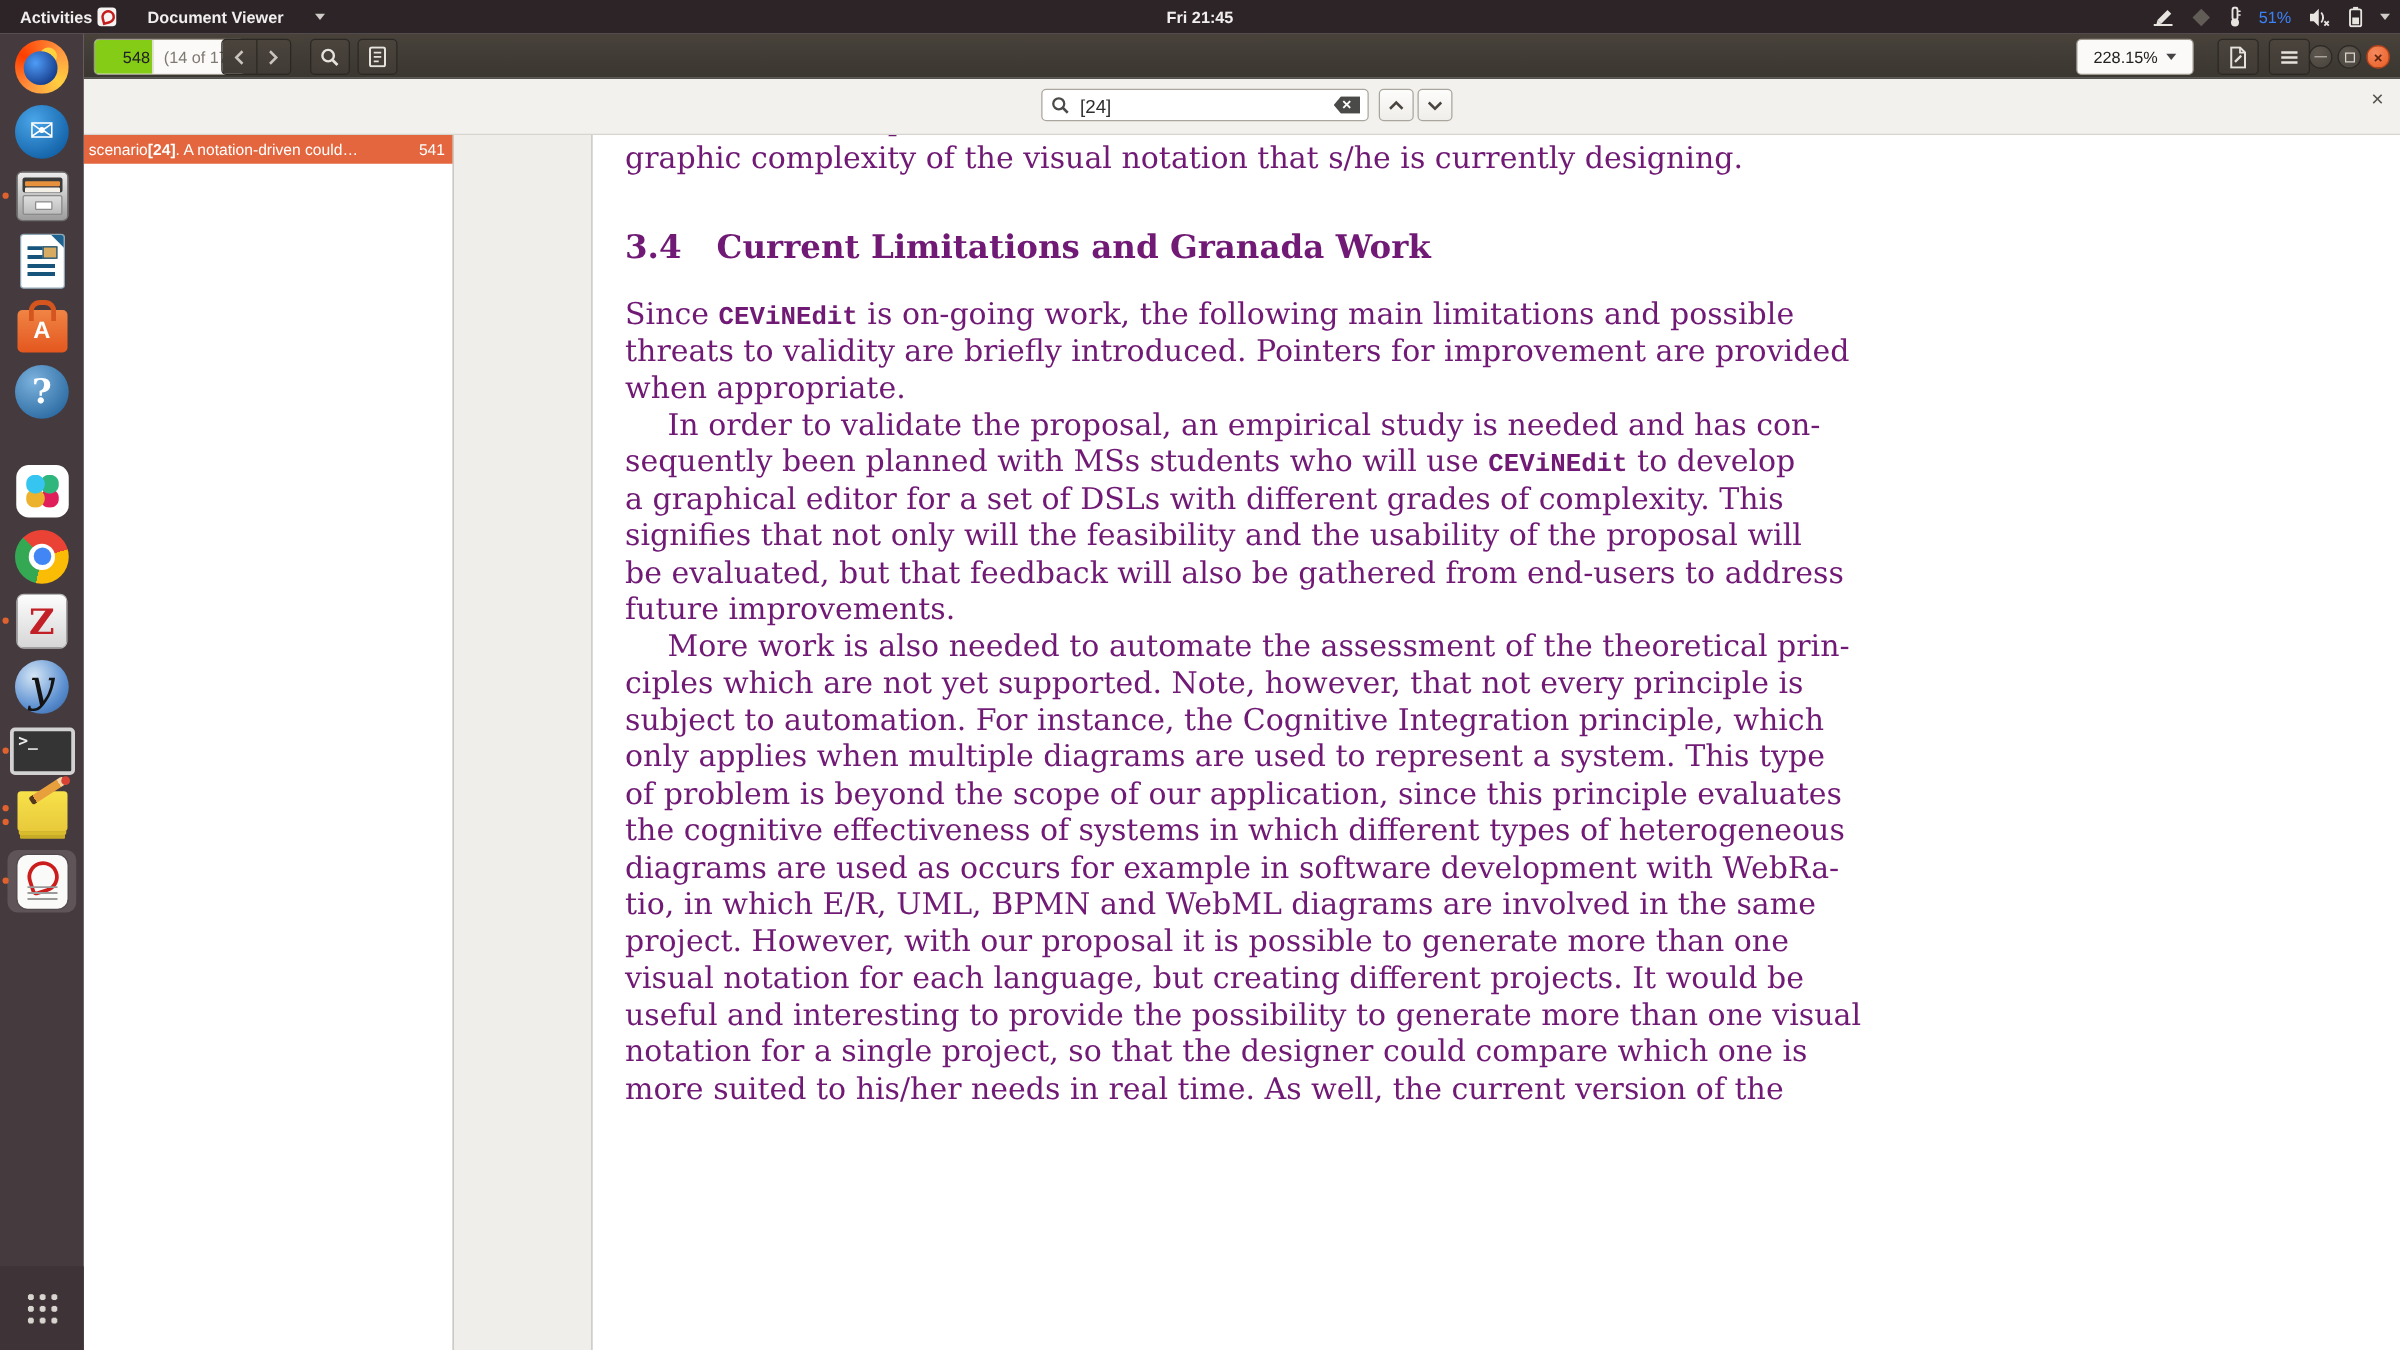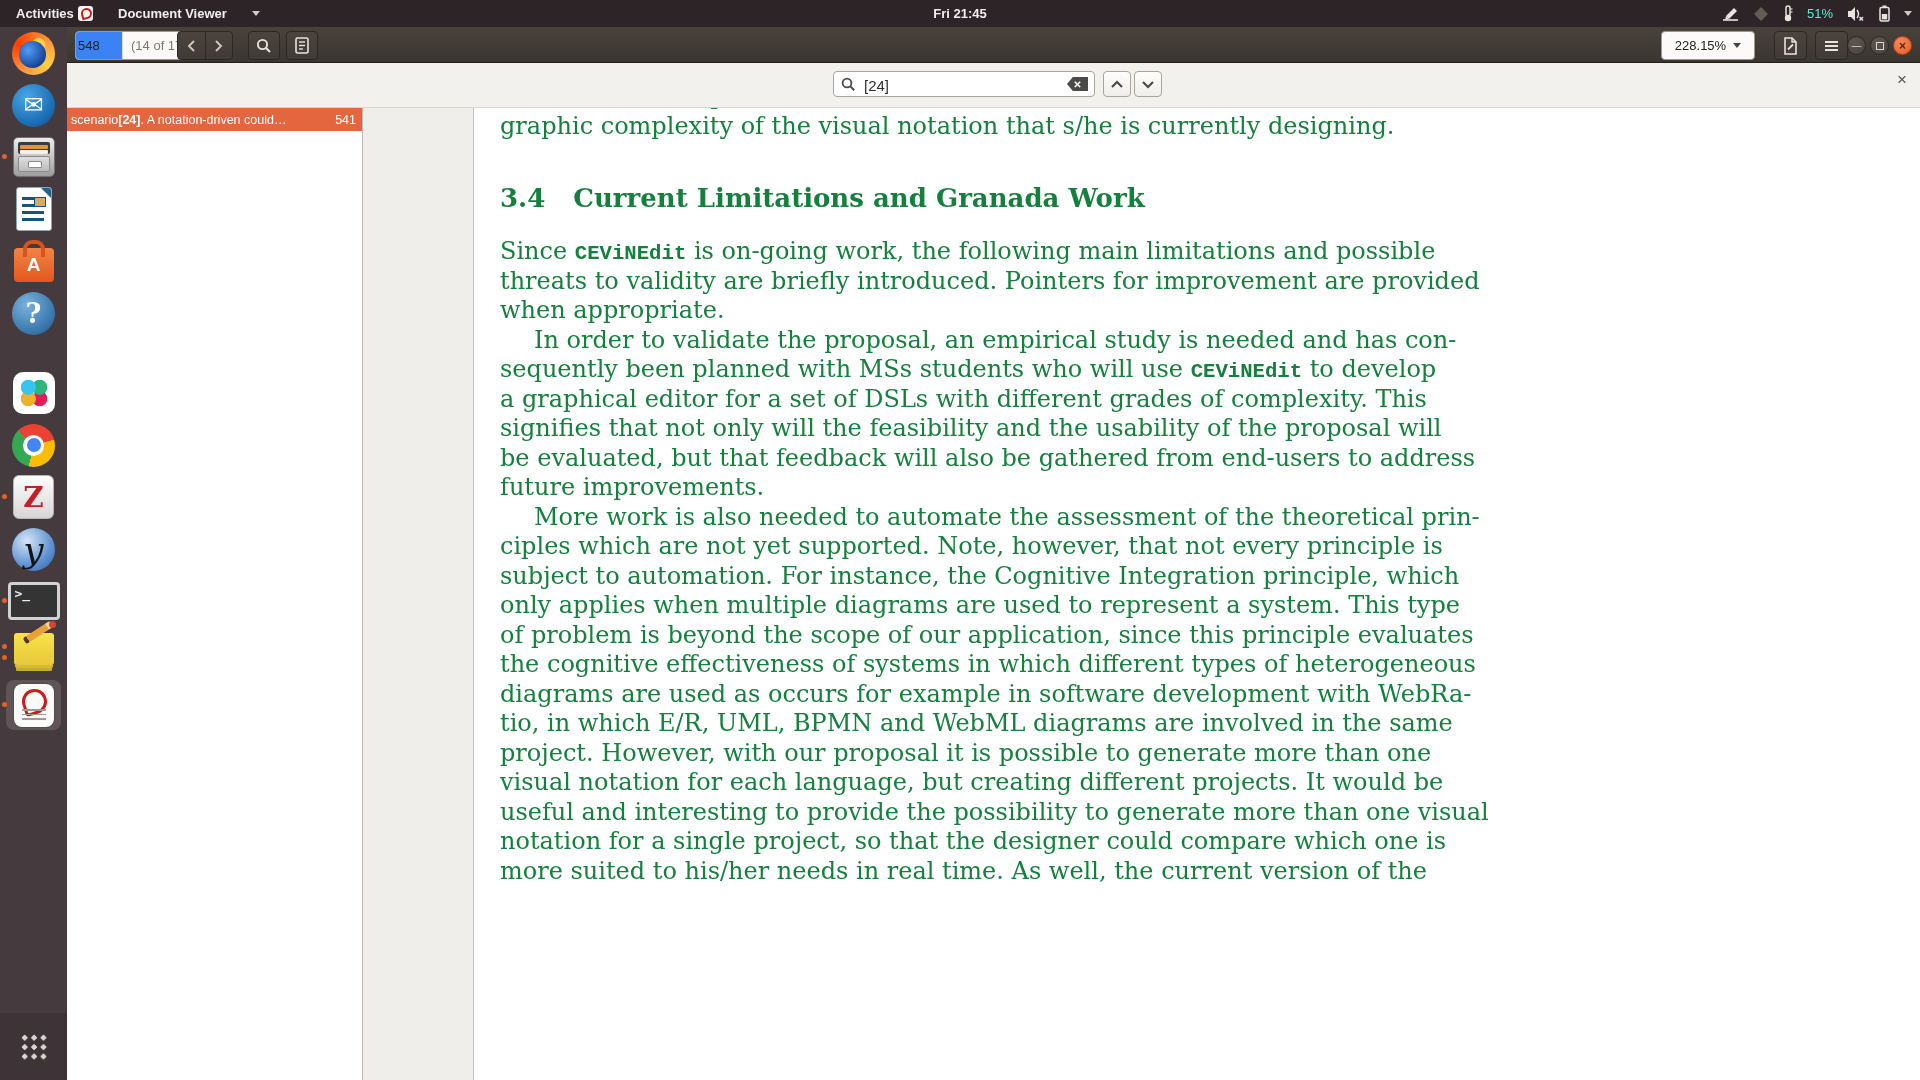--- a/index.html
+++ b/index.html
@@ -9,27 +9,27 @@
   
   .topbar{position:absolute;left:0;top:0;width:1920px;height:27px;background:#2d2428;color:#f1efed;font-size:13px;z-index:50;}
   .topbar .activities{position:absolute;left:10px;top:0;height:31px;line-height:27px;padding:0 6px;font-weight:700;}
   .appmenu{position:absolute;left:78px;top:0;height:27px;display:flex;align-items:center;gap:25px;font-weight:700;}
   .mini-ev{width:15px;height:15px;background:#f5f4f2;border-radius:3px;position:relative;}
   .mini-ev::before{content:"";position:absolute;left:3px;top:2px;width:7px;height:7px;border:2px solid #c41d1d;border-radius:50% 50% 50% 0;transform:rotate(-15deg);}
   .caret-down{width:0;height:0;border-left:4px solid transparent;border-right:4px solid transparent;border-top:5px solid #cfcbc6;display:inline-block;}
   .clock{position:absolute;left:0;width:1920px;top:0;height:27px;line-height:27px;text-align:center;font-weight:700;}
   .sysicons{position:absolute;right:8px;top:0;height:27px;display:flex;align-items:center;gap:14px;z-index:2;}
   .sysicons svg{display:block;}
-  .battery-pct{font-size:13px;color:#5eead4;}
+  .battery-pct{font-size:13px;color:#3b82f6;}
 
   
   .headerbar{position:absolute;left:67px;top:27px;width:1853px;height:35px;background:linear-gradient(#48423b,#3a3630);border-bottom:1px solid #211e1b;z-index:40;}
   .hb-btn{position:absolute;top:4px;height:27px;background:linear-gradient(#4a443d,#403b34);border:1px solid #2b2823;border-radius:4px;display:flex;align-items:center;justify-content:center;}
   .page-capsule{position:absolute;left:8px;top:4px;height:27px;background:#fbfaf9;border:1px solid #9d998f;border-radius:4px;display:flex;align-items:stretch;overflow:hidden;}
-  .page-capsule input{width:42px;border:none;outline:none;background:#3b82f6;text-align:left;font-size:13px;color:#222;font-family:"Liberation Sans",sans-serif;}
+  .page-capsule input{width:42px;border:none;outline:none;background:#84cc16;text-align:right;font-size:13px;color:#222;font-family:"Liberation Sans",sans-serif;}
   .page-of{display:flex;align-items:center;padding:0 8px;color:#7e7a72;font-size:13px;border-left:1px solid #dddad4;background:#fbfaf9;}
   .navpair{left:110px;width:54px;padding:0;}
   .navpair .half{width:27px;height:100%;display:flex;align-items:center;justify-content:center;}
   .navpair .half + .half{border-left:1px solid #2b2823;}
   .title-wrap{position:absolute;left:0;top:3px;width:1853px;text-align:center;pointer-events:none;}
   .doc-title{font-size:14px;font-weight:700;color:#f4f2ef;line-height:16px;}
   .doc-subtitle{font-size:11px;color:#a49f96;line-height:13px;}
   .zoom-capsule{position:absolute;left:1594px;top:4px;width:92px;height:27px;background:#fbfaf9;border:1px solid #9d998f;border-radius:4px;display:flex;align-items:center;justify-content:center;gap:7px;font-size:13px;color:#222;}
   .zoom-capsule .zcaret{width:0;height:0;border-left:4px solid transparent;border-right:4px solid transparent;border-top:5px solid #444;}
   .winbtns{position:absolute;right:8px;top:9px;display:flex;gap:4px;align-items:center;}
@@ -87,21 +87,21 @@
 
   
   .sidebar{position:absolute;left:67px;top:107px;width:295px;height:973px;background:#fff;border-right:1px solid #bdbab4;z-index:10;}
   .result-row{position:absolute;left:0;top:1px;width:295px;height:23px;display:flex;align-items:center;color:#fff;font-size:12.5px;padding:0 6px 0 4px;box-sizing:border-box;white-space:nowrap;overflow:hidden;}
   .result-row .match{font-weight:700;}
   .result-row .pageno{margin-left:auto;}
   .gutter{position:absolute;left:363px;top:107px;width:110px;height:973px;background:#efeeeb;border-right:1px solid #c6c3bd;z-index:5;}
   .page{position:absolute;left:474px;top:107px;width:1446px;height:973px;background:#fff;z-index:1;}
 
   
-  .doc{position:absolute;left:500px;top:82px;width:864px;height:800px;z-index:2;font-family:"DejaVu Serif",serif;font-size:24px;color:#15803d;}
+  .doc{position:absolute;left:500px;top:82px;width:864px;height:800px;z-index:2;font-family:"DejaVu Serif",serif;font-size:24px;color:#701a75;}
   .doc-line{line-height:29.5px;height:29.5px;text-align:justify;text-align-last:justify;white-space:nowrap;}
   .doc-line.nojust{text-align-last:left;}
   .doc-line.indent{padding-left:34px;}
   .doc .mono{font-family:Liberation Mono, monospace;font-size:0.86em;font-weight:700;}
   .doc-heading{margin-top:42px;margin-bottom:24px;height:30px;line-height:30px;font-weight:700;font-size:26px;font-family:"DejaVu Serif",serif;}
   .doc-heading .hnum{margin-right:28px;}
 </style>
 </head>
 <body>
 

